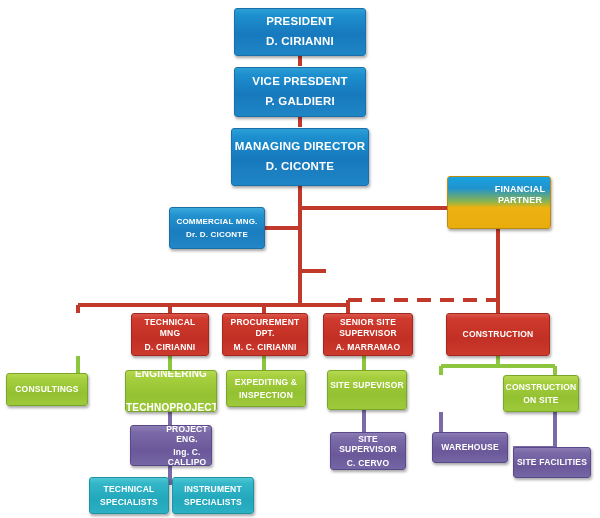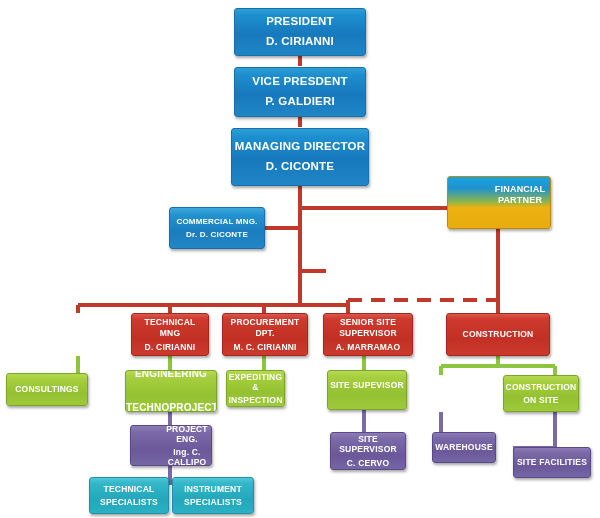--- a/index.html
+++ b/index.html
@@ -189,21 +189,21 @@
 
   <div class="node green t-leaf" style="left:6px;top:373px;width:82px;height:33px;">
     <span class="l1" style="margin-bottom:0">CONSULTINGS</span>
   </div>
 
   <div class="node green t-eng" style="left:125px;top:370px;width:92px;height:42px;">
     <span class="l1">ENGINEERING</span>
     <span class="l2">TECHNOPROJECT</span>
   </div>
 
-  <div class="node green t-leaf" style="left:226px;top:370px;width:59px;height:37px;">
+  <div class="node green t-leaf" style="left:226px;top:370px;width:80px;height:37px;">
     <span class="l1">EXPEDITING &amp;</span>
     <span class="l2">INSPECTION</span>
   </div>
 
   <div class="node green t-leaf" style="left:327px;top:370px;width:80px;height:40px;">
     <span class="l1" style="margin-bottom:0;margin-top:-10px;">SITE  SUPEVISOR</span>
   </div>
 
 
   <div class="node green t-leaf" style="left:503px;top:375px;width:76px;height:37px;">
@@ -214,21 +214,21 @@
   <div class="node purple t-leaf" style="left:130px;top:425px;width:82px;height:41px;padding-left:32px;">
     <span class="l1">PROJECT  ENG.</span>
     <span class="l2">Ing.  C. CALLIPO</span>
   </div>
 
   <div class="node purple t-leaf" style="left:330px;top:432px;width:76px;height:38px;">
     <span class="l1">SITE SUPERVISOR</span>
     <span class="l2">C. CERVO</span>
   </div>
 
-  <div class="node purple t-leaf" style="left:432px;top:432px;width:64px;height:31px;">
+  <div class="node purple t-leaf" style="left:432px;top:432px;width:76px;height:31px;">
     <span class="l1" style="margin-bottom:0">WAREHOUSE</span>
   </div>
 
   <div class="node purple t-leaf" style="left:513px;top:447px;width:78px;height:31px;">
     <span class="l1" style="margin-bottom:0">SITE FACILITIES</span>
   </div>
 
   <div class="node teal t-leaf" style="left:89px;top:477px;width:80px;height:37px;">
     <span class="l1">TECHNICAL</span>
     <span class="l2">SPECIALISTS</span>

